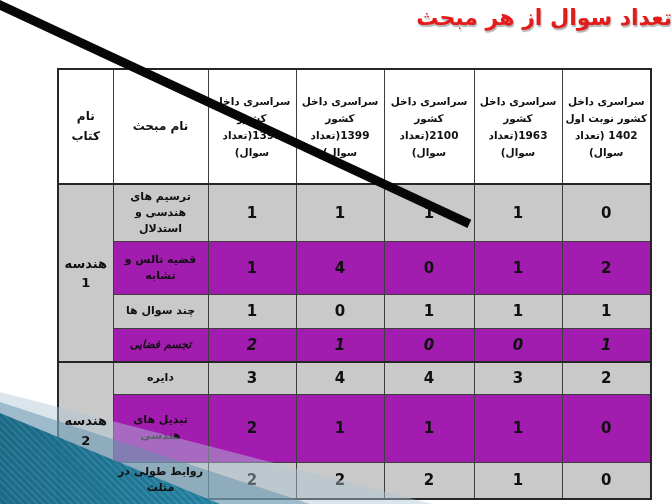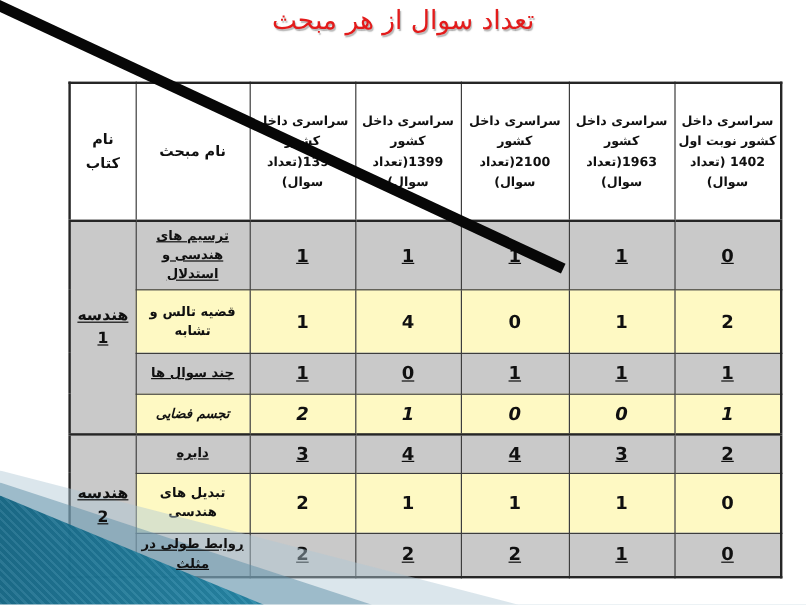--- a/index.html
+++ b/index.html
@@ -7,22 +7,22 @@
   body {
     position:relative;
     background:#ffffff;
     overflow:hidden;
     font-family:"DejaVu Sans", sans-serif;
   }
 
   
   .slide-title {
     position:absolute; top:5px; left:0; width:100%;
-    text-align:center; direction:rtl;
-    font-size:22px; font-weight:normal; color:#e31b1b;
+    text-align:right; direction:rtl;
+    font-size:22px; font-weight:bold; color:#e31b1b;
     text-shadow:1px 2px 1px rgba(90,90,90,0.45);
   }
 
   
   table.q-table {
     position:absolute; left:57px; top:68px; width:593px;
     border-collapse:collapse; table-layout:fixed;
     border:2px solid #262626;
   }
   .q-table td, .q-table th {
@@ -31,32 +31,32 @@
     direction:rtl; color:#101010; font-weight:bold;
     padding:1px 2px;
   }
   .q-table thead tr { height:115px; }
   .q-table thead th { background:#ffffff; font-size:10.5px; line-height:1.62; }
   .q-table th.h-book, .q-table th.h-topic { font-size:12px; }
   .q-table thead tr th { border-bottom:2.5px solid #262626; }
 
   tr.r1 { height:57px; } tr.r2 { height:53px; }
   tr.r3 { height:34px; } tr.r4 { height:34px;font-style:italic; }
-  tr.r5 { height:32px; } tr.r6 { height:50px; }
+  tr.r5 { height:32px; } tr.r6 { height:68px; }
   tr.r7 { height:37px; }
 
   td.val   { font-size:15px; }
   td.topic { font-size:11px; line-height:1.45; }
   td.book  {
     font-size:13px; white-space:pre-line; line-height:1.5;
     background:#c9c9c9;
     text-align:center;
   }
-  tr.shaded td { background:#c9c9c9;text-decoration:underline; }
-  tr.plain  td { background:#fef9c3; }
+  tr.shaded td { background:#c9c9c9; }
+  tr.plain  td { background:#a21caf; }
   tr.section-start td { border-top:2.5px solid #262626; }
 
   
   .above-decor { position:relative; z-index:9; }
 
   
   .decor { position:absolute; inset:0; pointer-events:none; }
   .decor > div { position:absolute; inset:0; }
   .tri-pale {
     clip-path:polygon(0 392px, 432px 504px, 0 504px);

